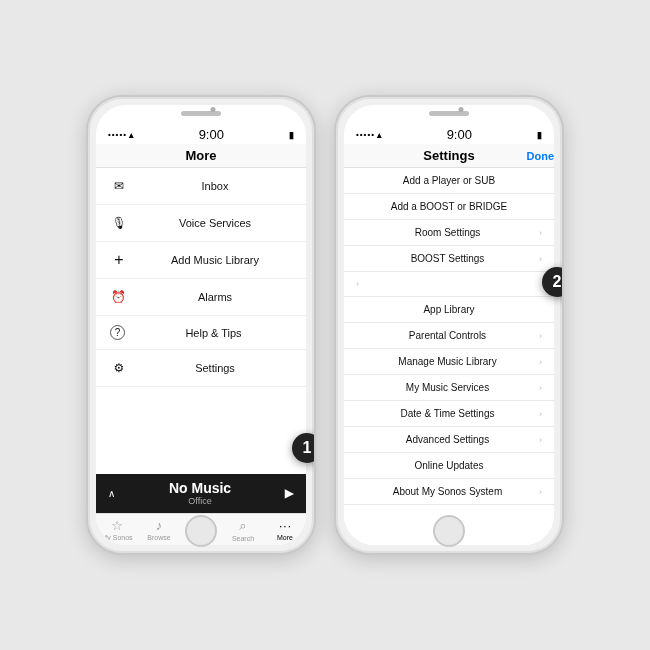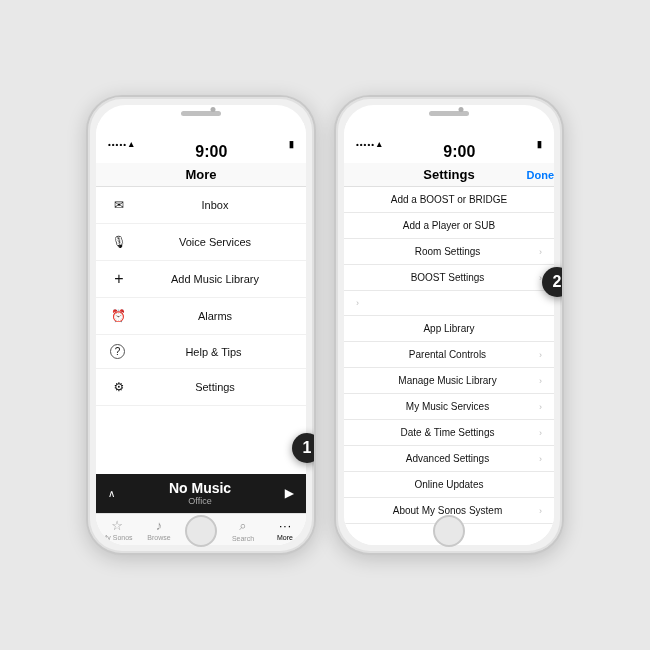--- a/index.html
+++ b/index.html
@@ -90,21 +90,21 @@
       font-size: 9px;
       font-weight: 600;
       color: #000;
       background: #fff;
       flex-shrink: 0;
       margin-top: 18px;
     }
     .status-left { display: flex; align-items: center; gap: 2px; }
     .signal-dots { letter-spacing: 1px; font-size: 8px; }
     .wifi-icon { font-size: 9px; }
-    .status-time { font-size: 16px; font-weight: 700; margin-top: 16px; }
+    .status-time { font-size: 13px; font-weight: 400; }
     .battery-icon { font-size: 9px; }
 
     
     .nav-bar {
       display: flex;
       justify-content: center;
       align-items: center;
       padding: 4px 12px 4px 12px;
       border-bottom: 1px solid #e0e0e0;
       background: #f9f9f9;
@@ -332,24 +332,24 @@
         <span class="battery-icon">▮</span>
       </div>
 
       <div class="nav-bar">
         <span class="nav-title">Settings</span>
         <span class="nav-done">Done</span>
       </div>
 
       <div class="content" style="overflow-y:auto;">
         <div class="settings-item">
+          <span class="menu-label">Add a Player or SUB</span>
+        </div>
+        <div class="settings-item">
           <span class="menu-label">Add a BOOST or BRIDGE</span>
-        </div>
-        <div class="settings-item">
-          <span class="menu-label">Add a Player or SUB</span>
         </div>
         <div class="settings-item">
           <span class="menu-label">Room Settings</span>
           <span class="menu-chevron">›</span>
         </div>
         <div class="settings-item">
           <span class="menu-label">BOOST Settings</span>
           <span class="menu-chevron">›</span>
         </div>
         <div class="settings-item">

